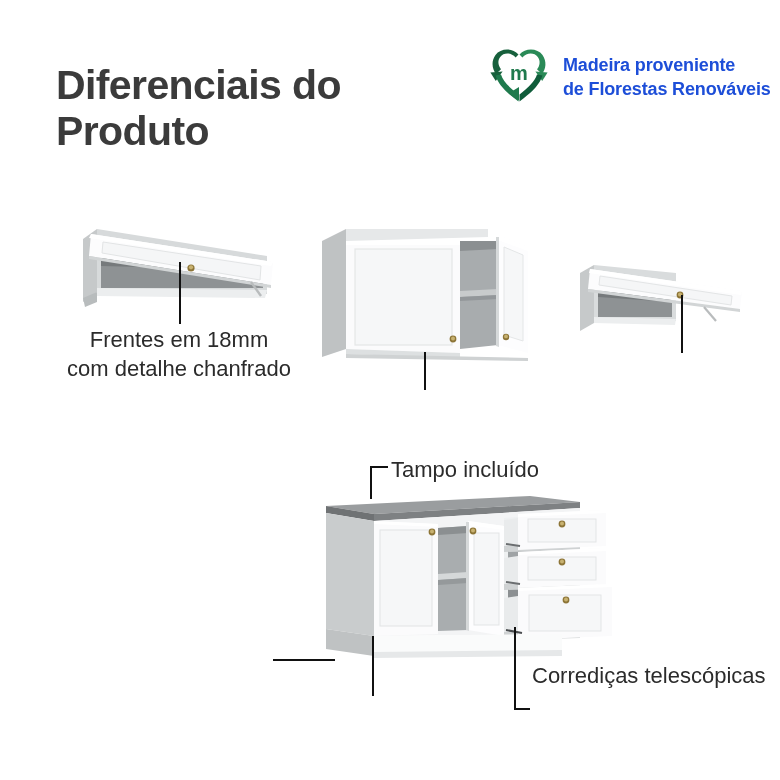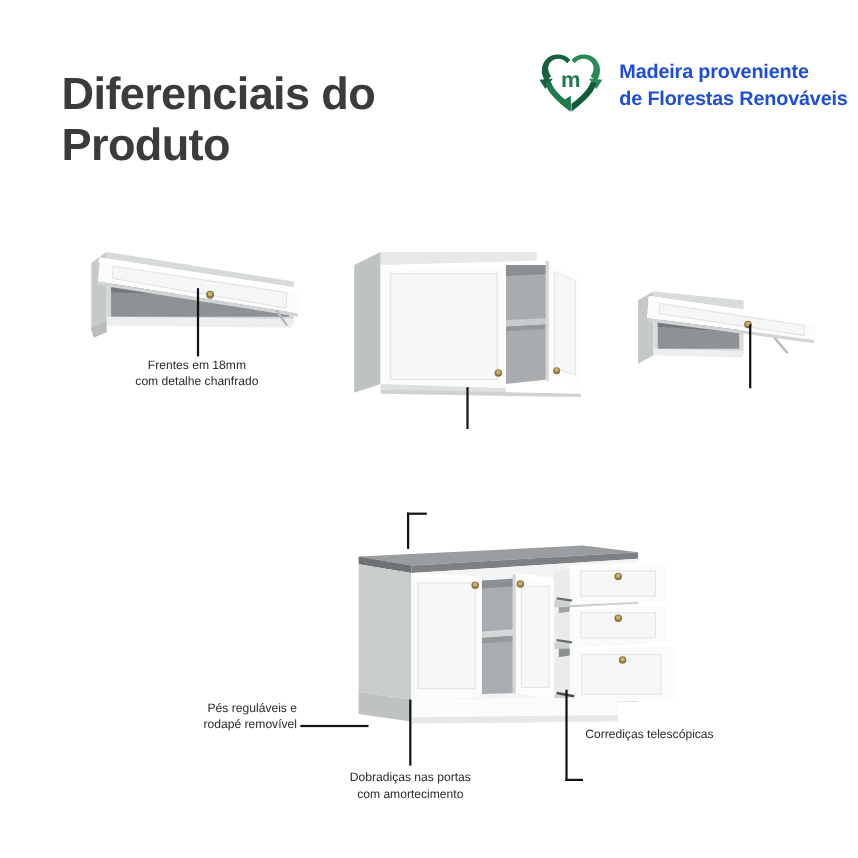--- a/index.html
+++ b/index.html
@@ -54,21 +54,21 @@
     line-height: 1.35;
     font-weight: bold;
     color: #1d4ed8;
     white-space: pre-line;
     letter-spacing: -0.15px;
   }
 
   
   .caption {
     position: absolute;
-    font-size: 11px;
+    font-size: 22px;
     line-height: 1.32;
     color: #2b2b2b;
     white-space: pre-line;
   }
   .caption.center { text-align: center; }
   .caption.right  { text-align: right; }
   .caption.left   { text-align: left; }
 
   
   .leader {
@@ -295,26 +295,23 @@
       <circle cx="244" cy="35.4" r="2" fill="#c8b271"></circle>
       <circle cx="244" cy="74" r="3.4" fill="#8d7537"></circle>
       <circle cx="244" cy="73.4" r="2" fill="#c8b271"></circle>
       <circle cx="248" cy="112" r="3.4" fill="#8d7537"></circle>
       <circle cx="248" cy="111.4" r="2" fill="#c8b271"></circle>
     </svg>
   </div>
 
   <div class="leader v" style="left:350px; top:466px; height:33px;"></div>
   <div class="leader h" style="left:350px; top:466px; width:18px;"></div>
+  <div class="caption left" style="left:371px; top:455px; width:200px;">Tampo incluído</div>
 
   <div class="leader h" style="left:253px; top:659px; width:62px;"></div>
-  <div class="caption right" style="left:55px; top:637px; width:195px;">Pés reguláveis e
-rodapé removível</div>
 
   <div class="leader v" style="left:352px; top:636px; height:60px;"></div>
-  <div class="caption center" style="left:238px; top:700px; width:230px;">Dobradiças nas portas
-com amortecimento</div>
 
   <div class="leader v" style="left:494px; top:627px; height:83px;"></div>
   <div class="leader h" style="left:494px; top:708px; width:16px;"></div>
   <div class="caption left" style="left:512px; top:661px; width:240px;">Corrediças telescópicas</div>
 
 </div>
 
 </body></html>

